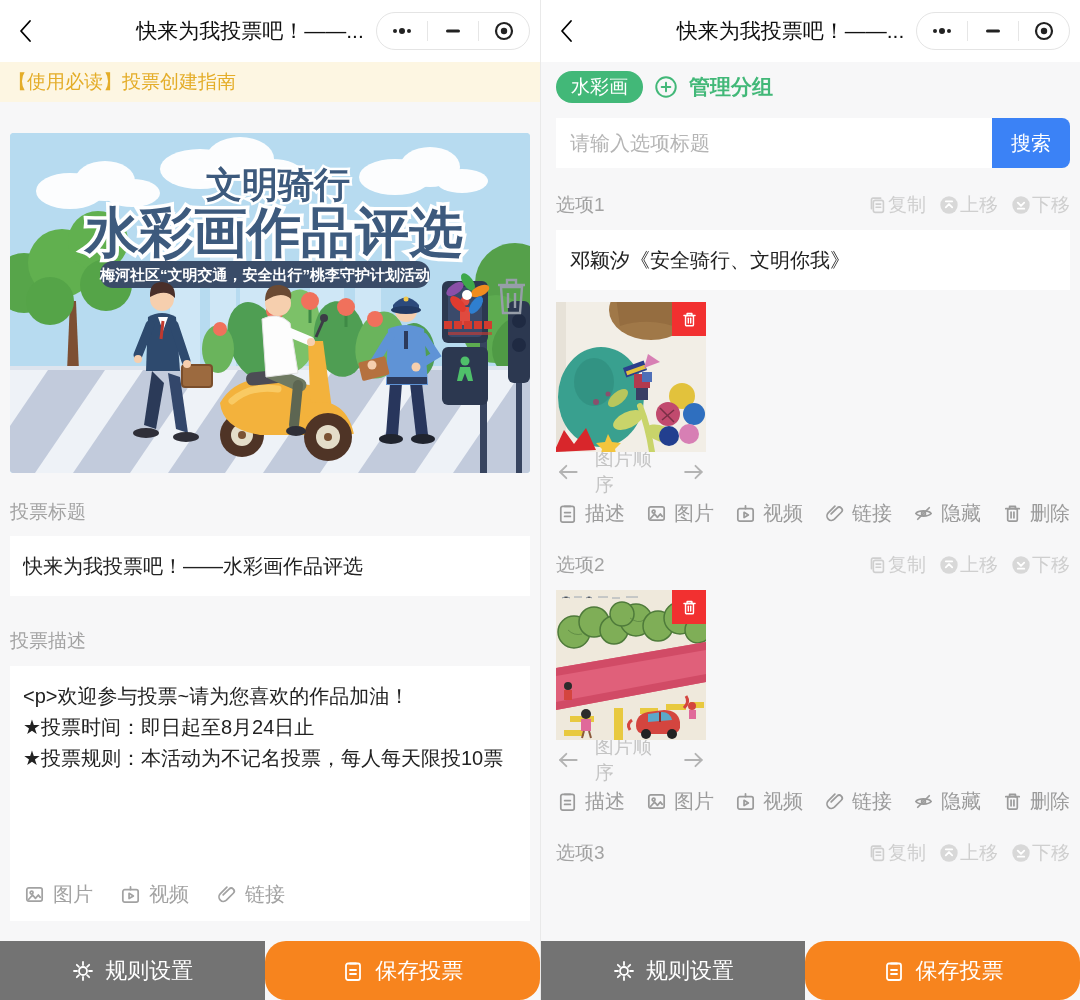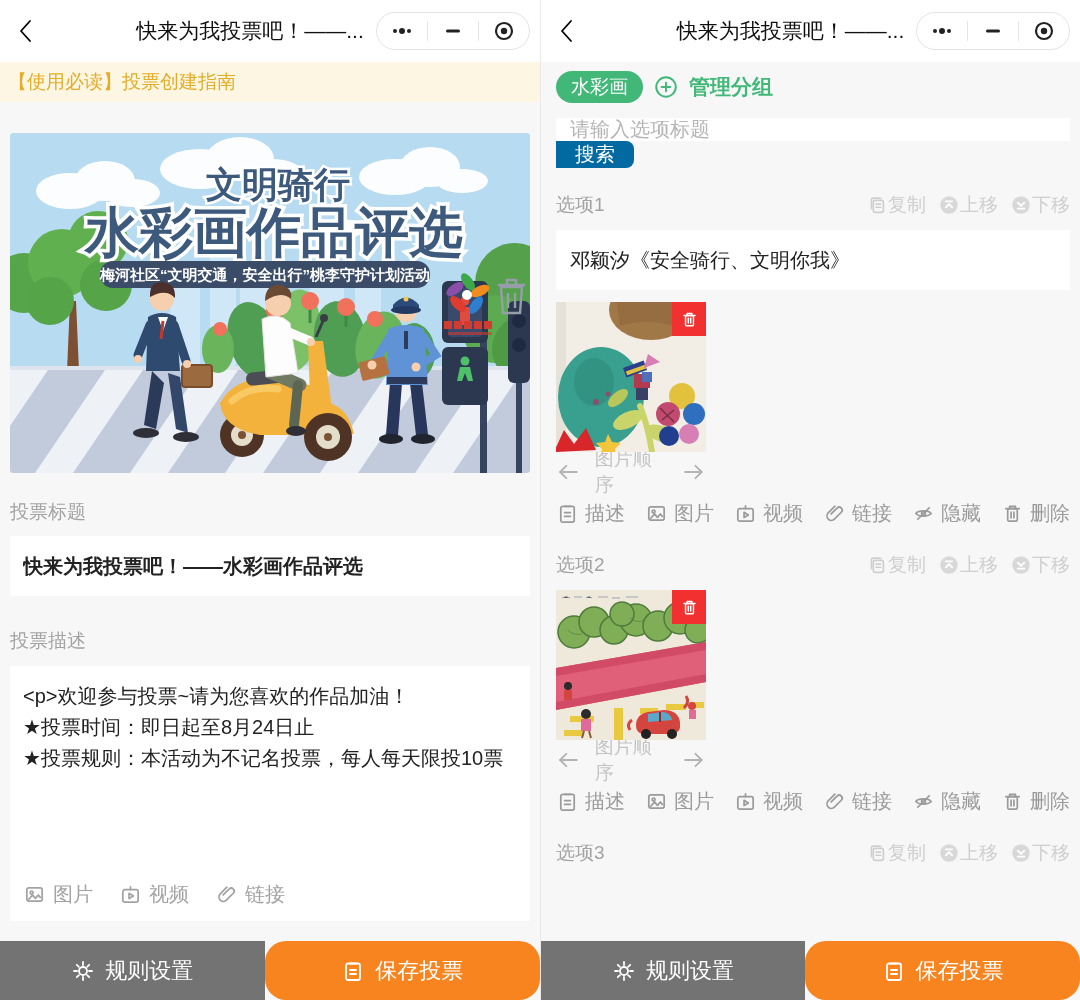--- a/index.html
+++ b/index.html
@@ -24,21 +24,21 @@
   
   .notice { height:40px; line-height:40px; padding-left:8px; background:#fdf6e2; color:#e4ad29; font-size:19px; }
 
   
   .banner { margin:31px 10px 0; height:340px; border-radius:4px; overflow:hidden; position:relative; background:#b7dbf0; }
   .banner svg { display:block; width:100%; height:100%; }
 
   .field-label { margin:26px 10px 0; font-size:19px; color:#a3a3a3; }
   .field-label.desc { margin-top:32px; }
   .text-input { margin:11px 10px 0; height:60px; width:520px; background:#fff; border:none; outline:none;
-    padding:0 13px; font-size:20px; color:#222; display:block;font-weight:bold; }
+    padding:0 13px; font-size:20px; color:#222; display:block; }
   .desc-box { margin:12px 10px 0; height:255px; background:#fff; position:relative; padding:15px 13px; }
   .desc-text { font-size:20px; color:#222; line-height:1.55; white-space:pre-line; }
   .attach-row { position:absolute; left:13px; bottom:13px; display:flex; gap:26px; }
   .attach-item { display:flex; align-items:center; gap:7px; color:#a2a2a2; font-size:20px; cursor:pointer; }
   .attach-item svg { width:23px; height:23px; }
 
   
   .footer { position:absolute; left:0; right:0; bottom:0; height:59px; display:flex; z-index:6; }
   .footer .fbtn { display:flex; align-items:center; justify-content:center; gap:10px;
     color:#fff; font-size:22px; font-weight:500; cursor:pointer; }
@@ -48,24 +48,24 @@
 
   
   .rcontent { padding:0 10px 0 15px; }
   .group-row { margin-top:8px; height:34px; display:flex; align-items:center; gap:10px; }
   .group-pill { background:#42b878; color:#fff; font-size:19px; height:32px; line-height:32px;
     padding:0 15px; border-radius:17px; cursor:pointer; }
   .plus-icon { width:26px; height:26px; color:#42b878; cursor:pointer; }
   .plus-icon svg { width:100%; height:100%; }
   .manage-label { color:#42b878; font-size:21px; font-weight:bold; cursor:pointer; }
 
-  .search-row { margin-top:14px; height:50px; display:flex;flex-direction:column; }
+  .search-row { margin-top:14px; height:50px; display:flex; }
   .search-input { flex:1; background:#fff; border:none; outline:none; padding:0 14px; font-size:20px; color:#222; }
   .search-input::placeholder { color:#b5b5b5; }
-  .search-btn { width:78px; background:#0369a1; color:#fff; font-size:20px; border:none;
+  .search-btn { width:78px; background:#3b82f6; color:#fff; font-size:20px; border:none;
     border-radius:0 8px 8px 0; cursor:pointer; }
 
   .opt-header { margin-top:26px; display:flex; align-items:center; justify-content:space-between; height:26px; }
   .opt-header.first { margin-top:24px; }
   .opt-label { color:#a3a3a3; font-size:19px; }
   .opt-tools { display:flex; align-items:center; gap:12px; }
   .tool { display:flex; align-items:center; color:#cfcfcf; font-size:19px; cursor:pointer; }
   .tool svg { width:22px; height:22px; }
 
   .opt-input { margin-top:12px; height:60px; width:100%; background:#fff; border:none; outline:none;

